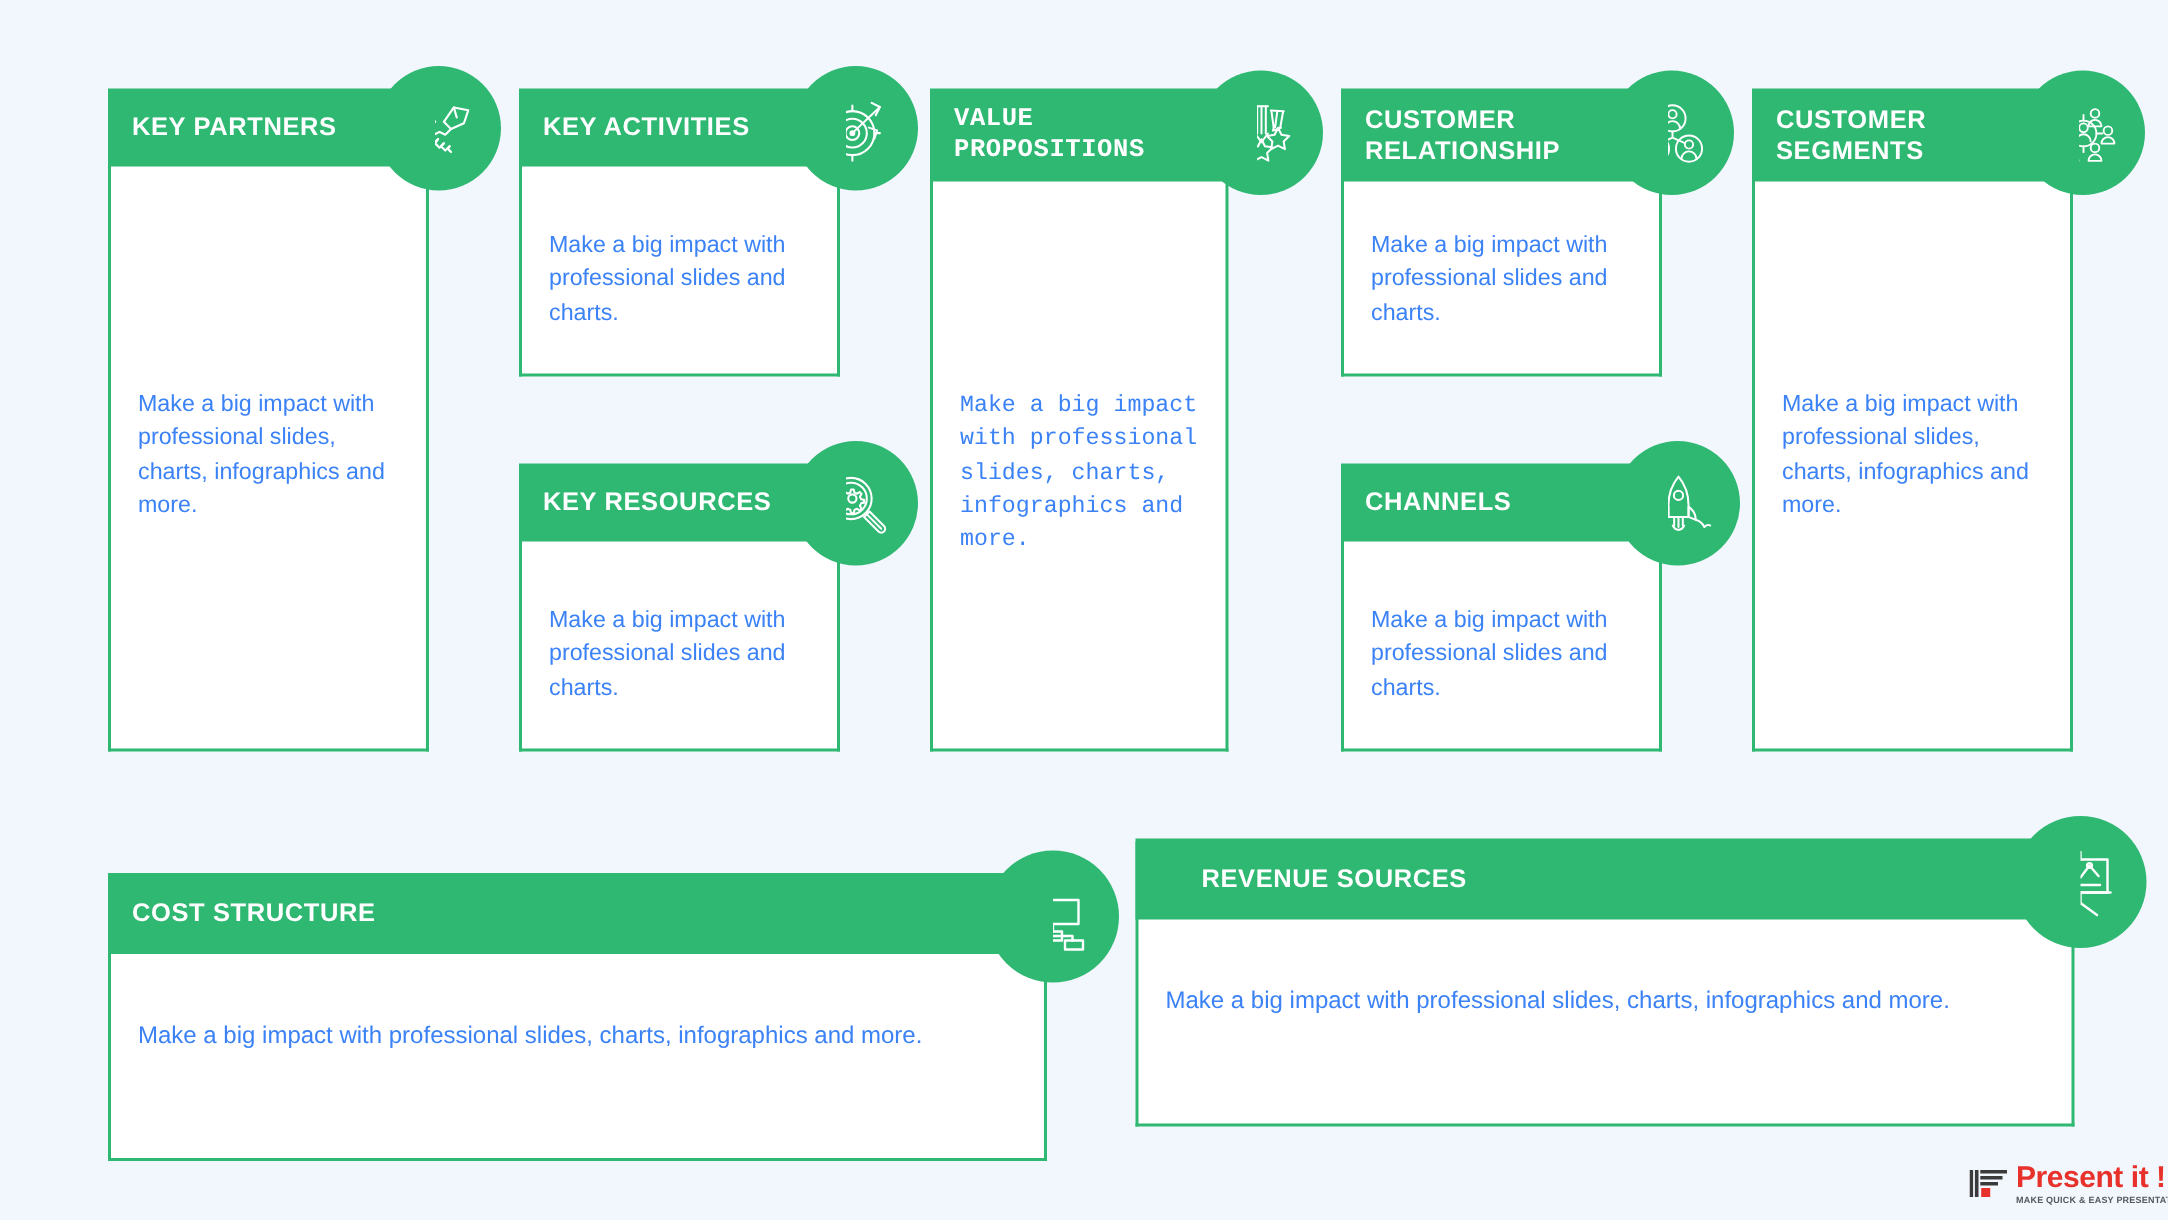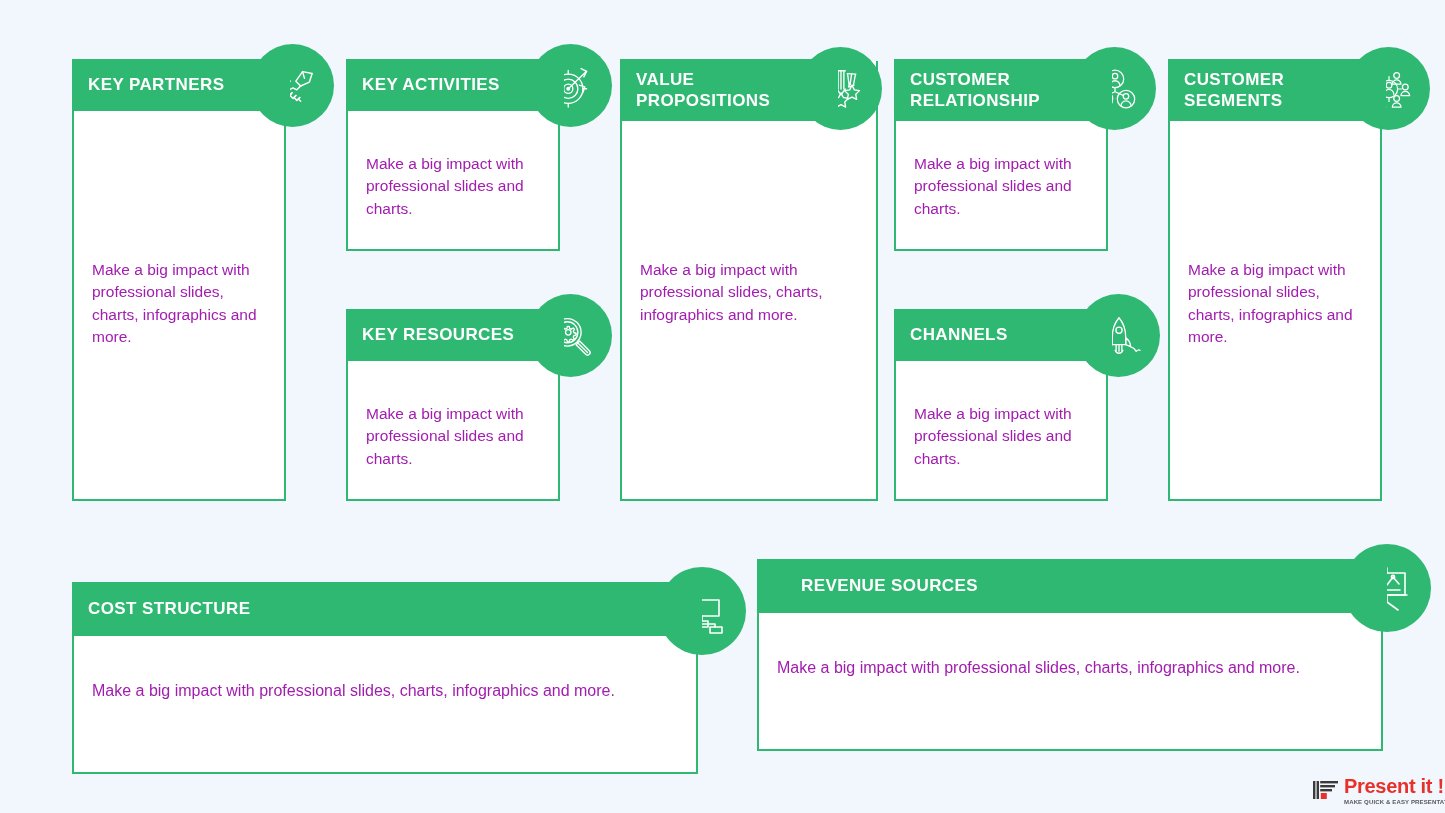--- a/index.html
+++ b/index.html
@@ -59,21 +59,21 @@
     justify-content: center;
     z-index: 2;
   }
   .badge svg { display: block; }
 
   
   .card-body {
     position: absolute;
     left: 0;
     right: 0;
-    color: #a21caf;
+    color: #3b82f6;
     font-size: 15.5px;
     line-height: 1.44;
     padding: 0 18px;
   }
   .card-body.wide { font-size: 16px; line-height: 1.42; }
 
   
   .logo {
     position: absolute;
     right: 8px;
@@ -155,21 +155,21 @@
         <circle cx="20" cy="20" r="11.5"></circle>
         <path d="M31 31 L42 42"></path>
         <path d="M29.5 33.5 L33.5 29.5 L44 40 a2.8 2.8 0 0 1 -4 4 Z"></path>
         <path d="M20 13.5 l2 0 .5 2.2 1.9 .8 1.9-1.2 1.4 1.4-1.2 1.9 .8 1.9 2.2 .5 0 2-2.2 .5-.8 1.9 1.2 1.9-1.4 1.4-1.9-1.2-1.9 .8-.5 2.2-2 0-.5-2.2-1.9-.8-1.9 1.2-1.4-1.4 1.2-1.9-.8-1.9-2.2-.5 0-2 2.2-.5 .8-1.9-1.2-1.9 1.4-1.4 1.9 1.2 1.9-.8z"></path>
         <circle cx="21" cy="20" r="3"></circle>
       </svg>
     </div>
     <div class="card-body" style="top:92px;">Make a big impact with professional slides and charts.</div>
   </div>
 
-  <div class="card" style="left:594px; top:61px; width:258px; height:440px;">
+  <div class="card" style="left:594px; top:61px; width:199px; height:440px;font-family:Liberation Mono, monospace;">
     <div class="card-head" style="width:218px; height:62px; top:-2px;">
       <div class="title">VALUE
 PROPOSITIONS</div>
     </div>
     <div class="badge" style="left:177px; top:-14px; width:83px; height:83px;">
       <svg width="46" height="46" viewBox="0 0 48 48" fill="none" stroke="#fff" stroke-width="1.4" stroke-linecap="round" stroke-linejoin="round">
 
         <path d="M21 5 L21 24 M24 5 L24 24 M27 5 L27 24"></path>
         <path d="M19.5 5 L28.5 5"></path>
         <path d="M19.5 24 L24 30 L28.5 24"></path>

